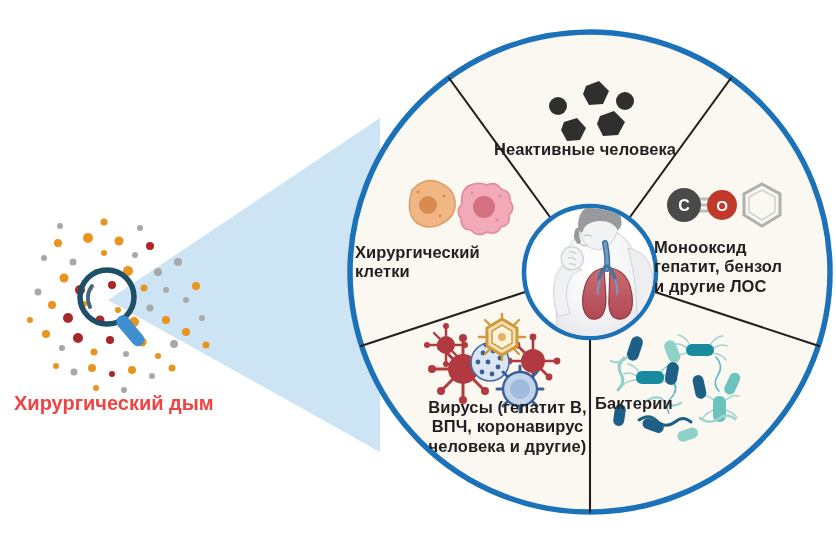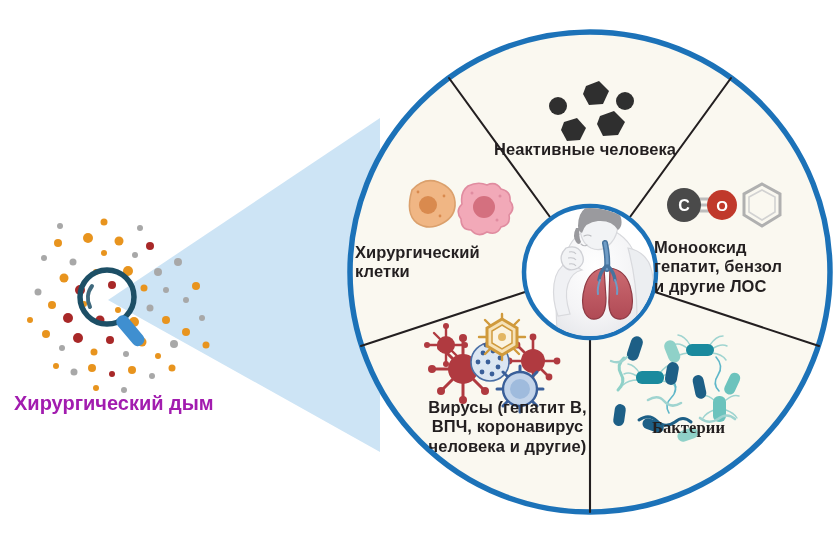--- a/index.html
+++ b/index.html
@@ -18,25 +18,25 @@
     font-weight:bold;
     color:#231f20;
     line-height:1.18;
     white-space:pre-line;
     letter-spacing:0.1px;
   }
   #label-inactive{left:480px;top:140px;width:210px;text-align:center;font-size:16.5px;}
   #label-cells{left:355px;top:243px;width:160px;text-align:left;font-size:16.5px;}
   #label-co{left:654px;top:238px;width:175px;text-align:left;font-size:16.5px;}
   #label-viruses{left:415px;top:398px;width:185px;text-align:center;font-size:16.5px;}
-  #label-bacteria{left:595px;top:418px;width:130px;text-align:right;font-size:16.5px;font-family:Liberation Serif, serif;}
+  #label-bacteria{left:595px;top:394px;width:130px;text-align:left;font-size:16.5px;}
 
   #smoke-caption{
     position:absolute;left:14px;top:392px;width:260px;
-    font-size:20px;font-weight:bold;color:#a21caf;text-align:left;
+    font-size:20px;font-weight:bold;color:#ef4444;text-align:left;
   }
 </style>
 </head>
 <body>
 
 <div id="stage">
 
 <svg id="canvas" viewBox="0 0 836 549">
   <defs>
     <clipPath id="bigcircle">

